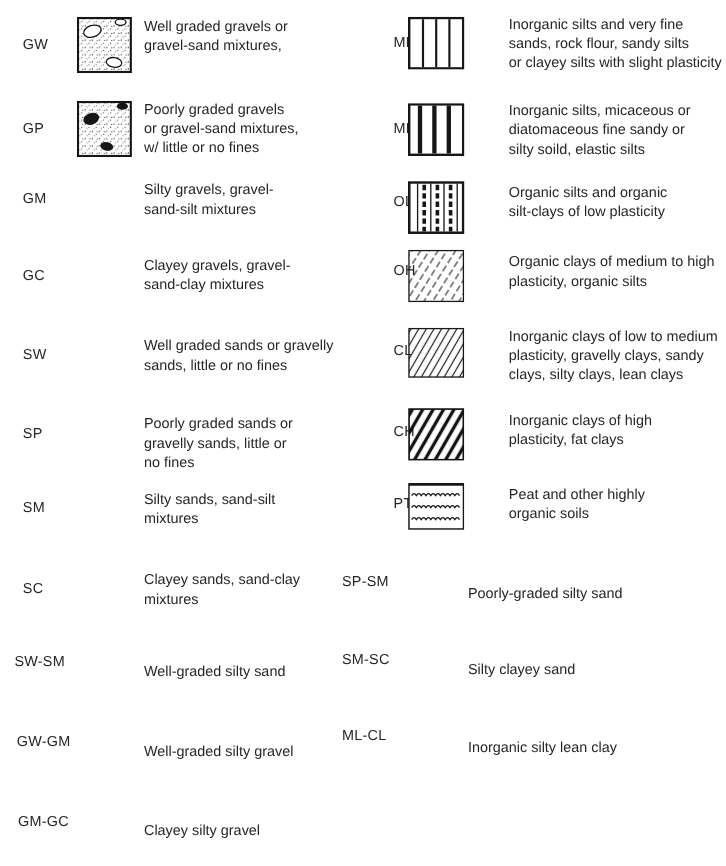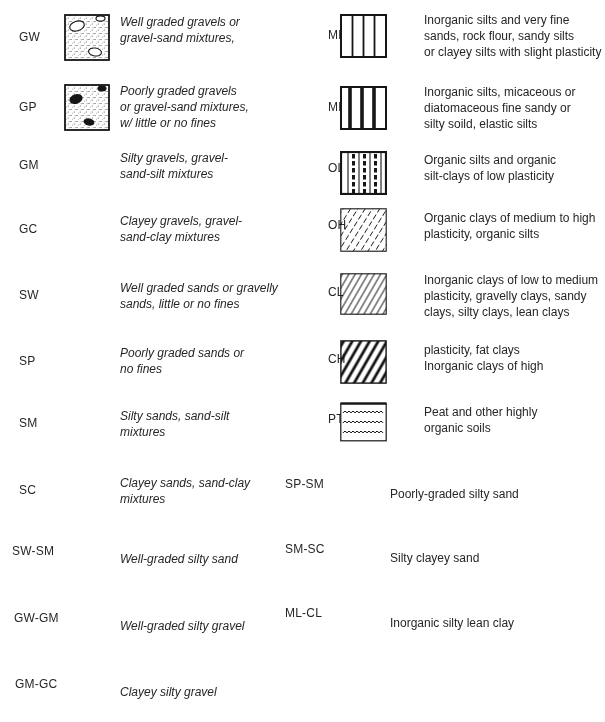--- a/index.html
+++ b/index.html
@@ -15,21 +15,21 @@
   }
   .row   { position: absolute; left: 0; width: 605px; }
   .code  { position: absolute; white-space: nowrap; letter-spacing: 0.2px; }
   .c-l   { left: 19px; }
   .c-r   { left: 328px; }
   .c-rb  { left: 285px; }
   .swatch{ position: absolute; line-height: 0; }
   .s-l   { left: 64px; top: 0; }
   .s-r   { left: 340px; top: 2px; }
   .desc  { position: absolute; line-height: 16px; white-space: nowrap; }
-  .d-l   { left: 120px; top: 0; font-style: italic; }
+  .d-l   { left: 120px; top: 0; }
   .d-r   { left: 400px; top: 0; margin-left: 24px; }
   .d-rb  { left: 390px; }
 </style>
 </head>
 <body>
 
 <svg width="0" height="0" style="position:absolute" aria-hidden="true">
   <defs>
     <pattern id="stip" patternUnits="userSpaceOnUse" width="6" height="6">
       <circle cx="1" cy="1.5" r="0.55" fill="#2a2a2a"></circle>
@@ -105,20 +105,21 @@
     <div class="desc d-l">
       <div>Well graded sands or gravelly</div>
       <div>sands, little or no fines</div>
     </div>
   </div>
 
   <div class="row" style="top:345px">
     <span class="code c-l" style="top:9px">SP</span>
     <div class="desc d-l">
       <div>Poorly graded sands or</div>
+      <div>gravelly sands, little or</div>
       <div>no fines</div>
     </div>
   </div>
 
   <div class="row" style="top:408px">
     <span class="code c-l" style="top:8px">SM</span>
     <div class="desc d-l">
       <div>Silty sands, sand-silt</div>
       <div>mixtures</div>
     </div>
@@ -235,22 +236,22 @@
   </div>
 
   <div class="row" style="top:338px">
     <span class="code c-r" style="top:14px">CH</span>
     <span class="swatch s-r">
       <svg width="47" height="44" viewBox="0 0 47 44">
         <rect x="0.9" y="0.9" width="45.2" height="42.2" fill="url(#hatchThick)" stroke="#141414" stroke-width="1.4"></rect>
       </svg>
     </span>
     <div class="desc d-r" style="top:4px">
+      <div>Inorganic clays of high</div>
       <div>plasticity, fat clays</div>
-      <div>Inorganic clays of high</div>
     </div>
   </div>
 
   <div class="row" style="top:400px">
     <span class="code c-r" style="top:12px">PT</span>
     <span class="swatch s-r">
       <svg width="47" height="40" viewBox="0 0 47 40">
         <rect x="0.8" y="1.2" width="45.4" height="37.6" fill="#fff" stroke="#161616" stroke-width="1.2"></rect>
         <line x1="0.8" y1="1.6" x2="46.2" y2="1.6" stroke="#161616" stroke-width="2.2"></line>
         <path d="M3 11 q2 -3.4 4 0 q2 -3.4 4 0 q2 -3.4 4 0 q2 -3.4 4 0 q2 -3.4 4 0 q2 -3.4 4 0 q2 -3.4 4 0 q2 -3.4 4 0 q2 -3.4 4 0 q2 -3.4 4 0" fill="none" stroke="#161616" stroke-width="1"></path>

